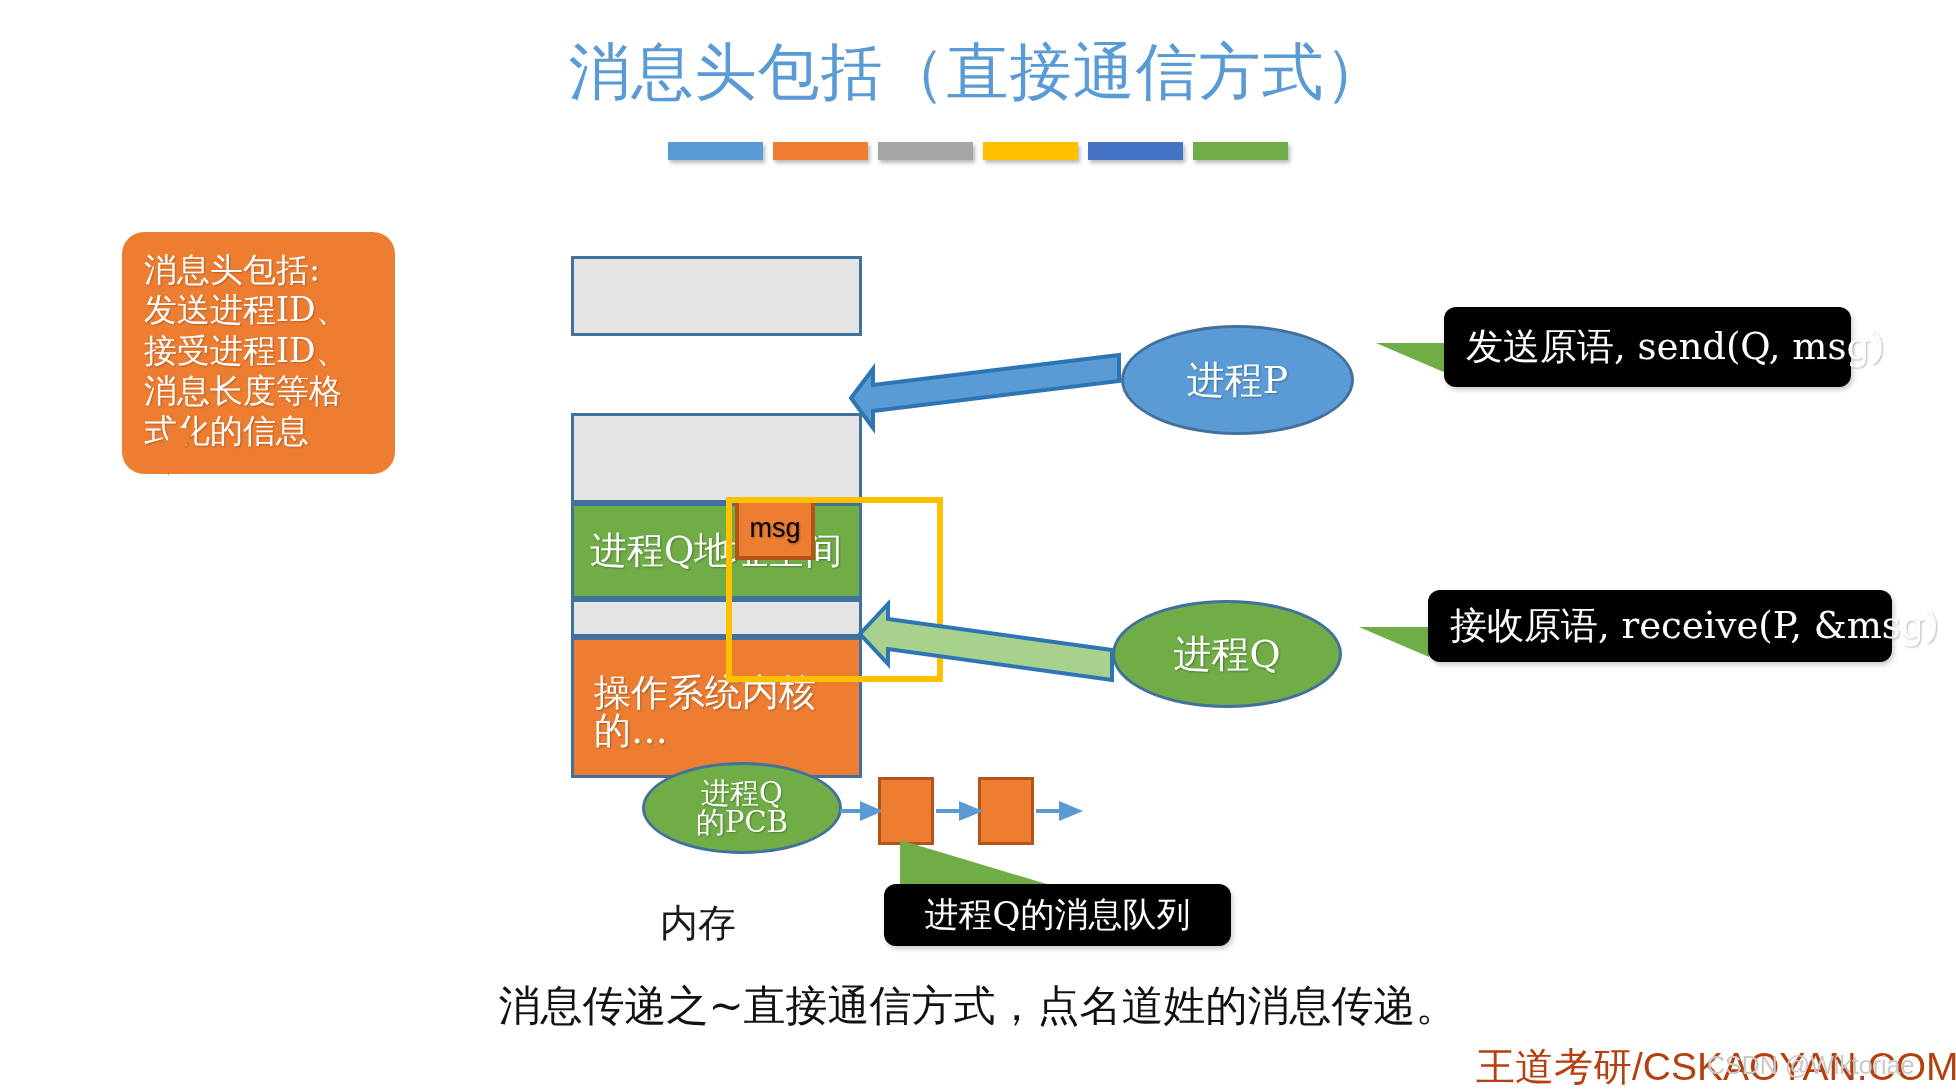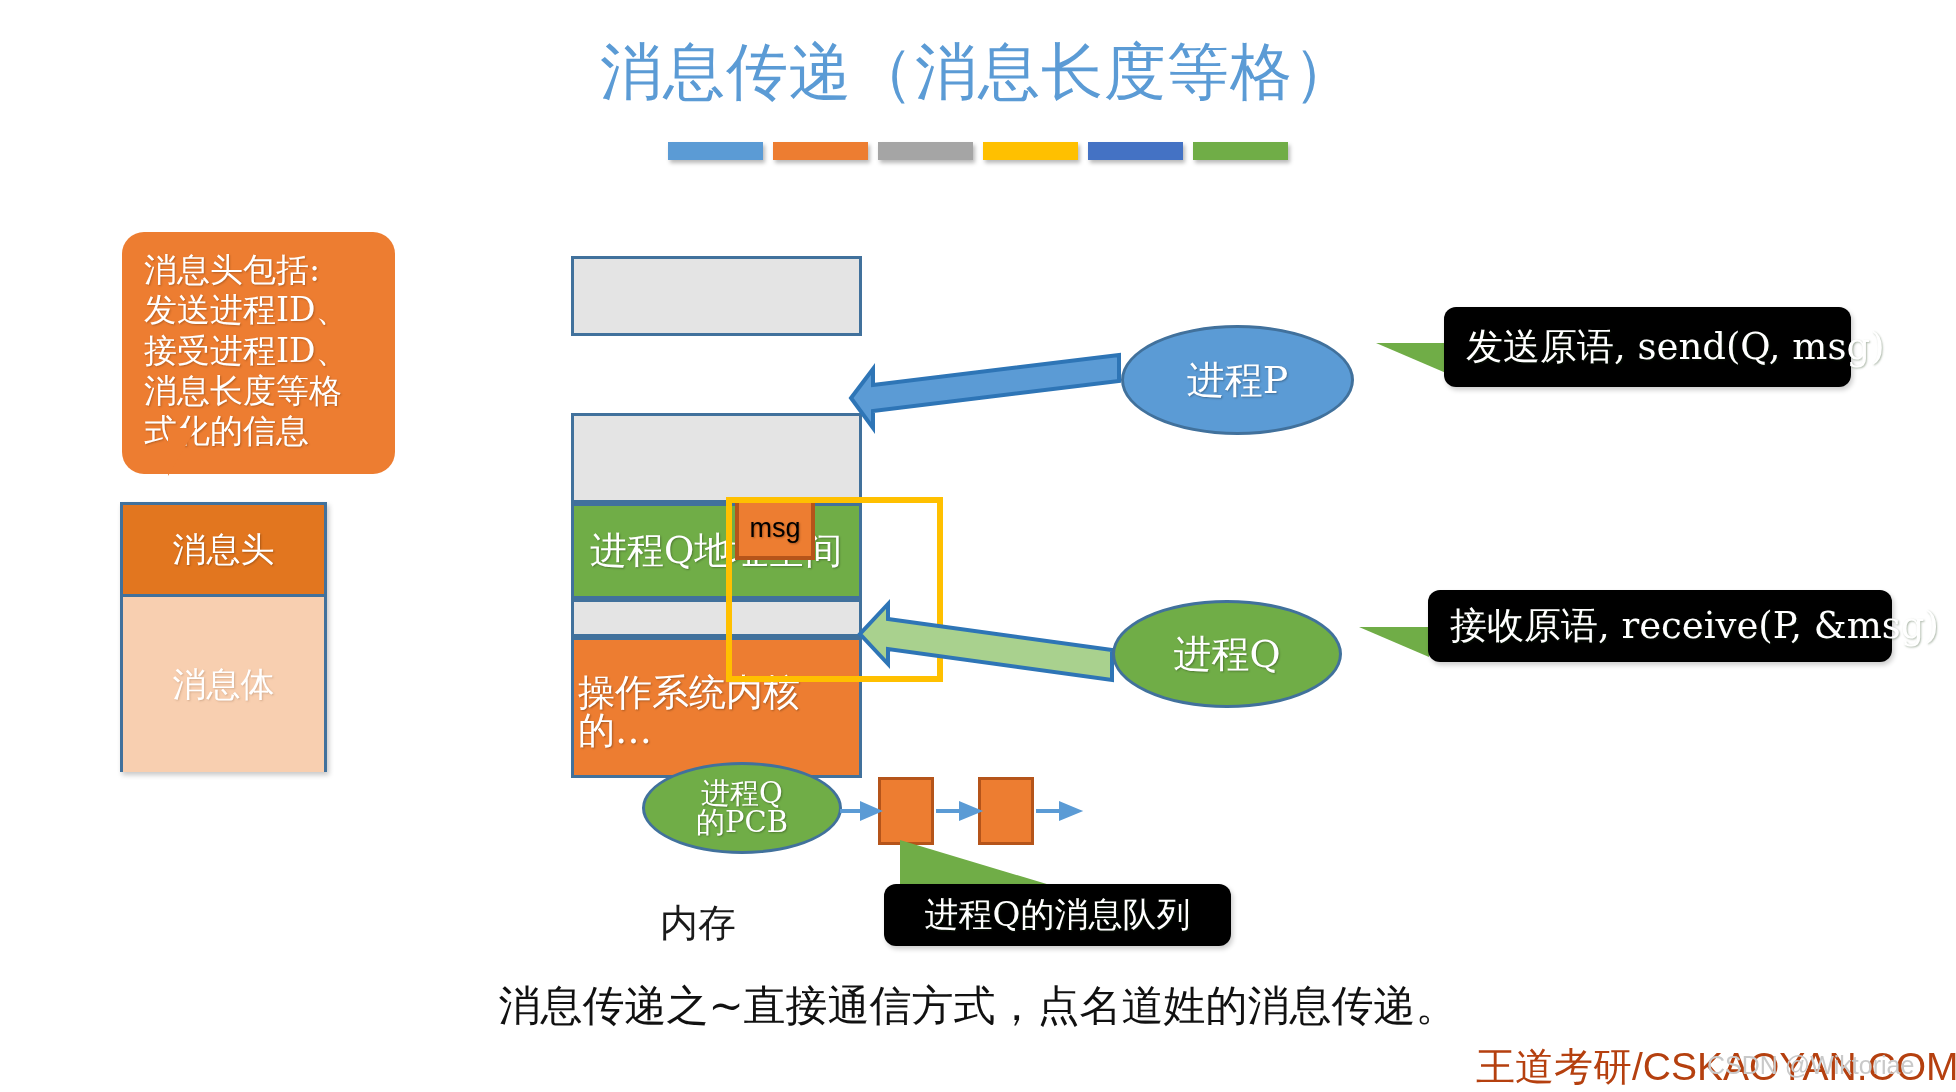--- a/index.html
+++ b/index.html
@@ -115,21 +115,21 @@
   .m-free   { background: #e4e4e4; }
   .m-p      { background: #5b9bd5; }
   .m-q      { background: #70ad47; }
   .m-kernel { background: #ed7d31; }
 
   #mem-free1   { top: 0px;   height: 80px; }
   #mem-p       { top: 80px;  height: 77px;  padding-left: 16px; }
   #mem-free2   { top: 157px; height: 90px; }
   #mem-q       { top: 247px; height: 96px;  padding-left: 16px; }
   #mem-free3   { top: 343px; height: 38px; }
-  #mem-kernel  { top: 381px; height: 141px; padding-left: 4px; align-items: flex-start; padding-top: 8px; }
+  #mem-kernel  { top: 381px; height: 141px; padding-left: 20px; align-items: flex-start; padding-top: 8px; }
 
   #mem-kernel .klabel {
     line-height: 1.02;
     white-space: pre-line;
   }
 
   
   #msg-box {
     left: 735px; top: 497px;
     width: 80px; height: 63px;
@@ -275,42 +275,38 @@
     white-space: nowrap;
   }
 
   svg.overlay { position: absolute; left: 0; top: 0; width: 1956px; height: 1092px; pointer-events: none; }
 </style>
 </head>
 <body>
 
 <div id="slide">
 
-  <div class="abs" id="title">消息传递（消息长度等格）</div>
+  <div class="abs" id="title">消息头包括（直接通信方式）</div>
 
   <div class="abs" id="colorbar">
     <div class="seg" style="background:#5b9bd5"></div>
     <div class="seg" style="background:#ed7d31"></div>
     <div class="seg" style="background:#a5a5a5"></div>
     <div class="seg" style="background:#ffc000"></div>
     <div class="seg" style="background:#4472c4"></div>
     <div class="seg" style="background:#70ad47"></div>
   </div>
 
   <div class="abs" id="hdr-callout">消息头包括:
 发送进程ID、
 接受进程ID、
 消息长度等格
 式化的信息</div>
   <div class="abs" id="hdr-callout-tail"></div>
 
-  <div class="abs" id="msg-struct">
-    <div id="msg-head">消息头</div>
-    <div id="msg-body">消息体</div>
-  </div>
 
   <div class="abs" id="memory">
     <div class="mrow m-free" id="mem-free1"></div>
     <div class="mrow m-free" id="mem-free2"></div>
     <div class="mrow m-q" id="mem-q">进程Q地址空间</div>
     <div class="mrow m-free" id="mem-free3"></div>
     <div class="mrow m-kernel" id="mem-kernel">
       <span class="klabel">操作系统内核
 的…</span>
     </div>

